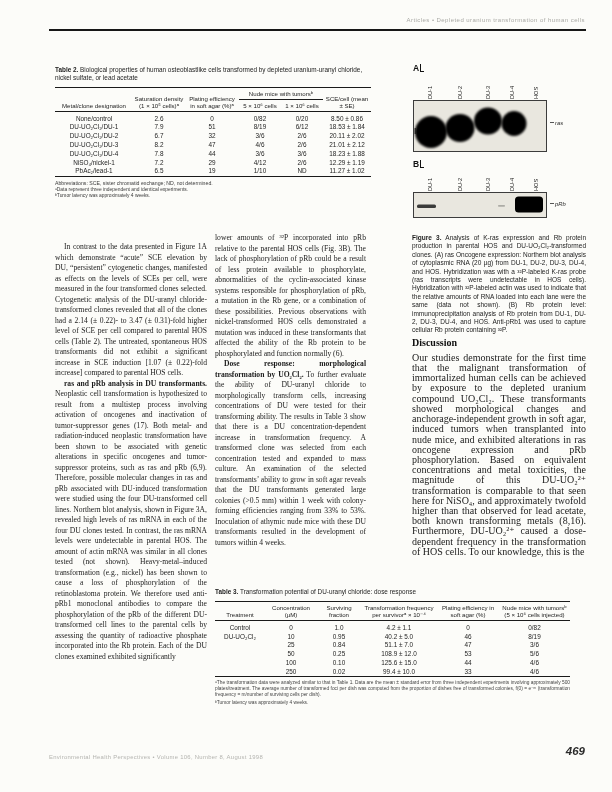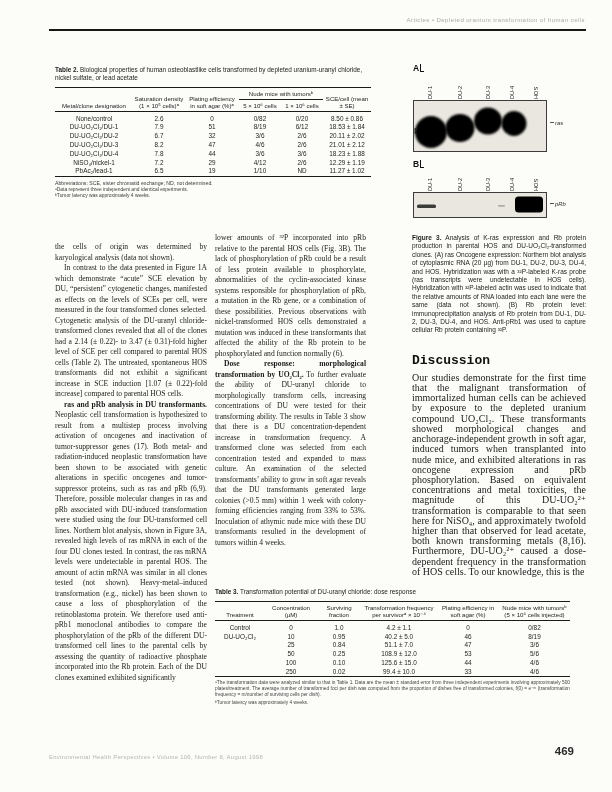--- a/index.html
+++ b/index.html
@@ -2,21 +2,21 @@
 <html><head>
 <meta charset="utf-8">
 <style>
   html,body{margin:0;padding:0;background:#888;}
   .page{position:relative;width:612px;height:792px;background:#fcfcf9;overflow:hidden;
         font-family:"Liberation Sans","DejaVu Sans",sans-serif;color:#1d1d1d;}
   
   .running-head{position:absolute;top:17px;right:27px;font-size:6px;color:#a9a9a5;letter-spacing:.45px;}
   .head-rule{position:absolute;top:29px;left:49px;width:537px;height:2px;background:#171717;}
   .footer-left{position:absolute;left:49px;top:754px;font-size:5.9px;color:#b4b4b0;letter-spacing:.3px;}
-  .page-number{position:absolute;right:38px;top:745px;font-weight:bold;font-size:11.5px;color:#2b2b2b;}
+  .page-number{position:absolute;right:27px;top:745px;font-weight:bold;font-size:11.5px;color:#2b2b2b;font-style:italic;}
   
   .bodycol p{margin:0;font-family:"Liberation Serif","DejaVu Serif",serif;font-size:7.6px;
              line-height:10.5px;text-align:justify;color:#1b1b1b;}
   .bodycol p.ind{text-indent:9px;}
   .runin{font-weight:bold;}
   .col1{position:absolute;left:55px;top:242px;width:152px;}
   .col2{position:absolute;left:215px;top:233px;width:151px;}
   
   .tbl-title{font-size:6.4px;line-height:7.8px;color:#1d1d1d;text-align:left;}
   .b{font-weight:bold;}
@@ -42,22 +42,22 @@
   .panel-label{position:absolute;left:1px;top:1px;font-weight:bold;font-size:8.5px;color:#111;}
   .panel-label .brk{display:inline-block;width:3px;height:7px;border-left:1px solid #111;
                     border-bottom:1px solid #111;margin-left:1px;transform:translateY(1px);}
   .lane{position:absolute;bottom:1px;font-size:5.6px;color:#222;white-space:nowrap;
         transform:rotate(-90deg);transform-origin:0 100%;}
   .blot-wrap{position:relative;width:174px;}
   .blot-box{width:132px;margin-left:1px;border:1px solid #3c3c3c;background:#e9e7df;font-size:0;}
   .band-label{position:absolute;left:138px;font-style:italic;font-size:5.8px;color:#2a2a2a;white-space:nowrap;}
   .tick{display:inline-block;width:4px;height:1px;background:#555;vertical-align:2px;margin-right:1px;}
   .caption{margin-top:16px;font-size:6.5px;line-height:8.4px;text-align:justify;color:#1c1c1c;}
-  .disc-head{margin-top:18px;font-weight:bold;font-size:13px;color:#0f0f0f;
-             font-family:Liberation Mono, monospace;}
+  .disc-head{margin-top:2px;font-weight:bold;font-size:10px;color:#0f0f0f;
+             font-family:Liberation Serif, serif;}
   .disc-text{margin-top:5px;font-family:"Liberation Serif","DejaVu Serif",serif;font-size:10px;
              line-height:10.2px;text-align:justify;color:#1b1b1b;}
 </style>
 </head>
 <body>
 
 <div class="page">
 
   <div class="running-head">Articles • Depleted uranium transformation of human cells</div>
   <div class="head-rule"></div>
@@ -198,21 +198,20 @@
         </svg>
       </div>
       <span class="band-label" style="top:9px"><span class="tick"></span><span>pRb</span></span>
     </div>
     <div class="caption"><span class="b">Figure 3.</span> <span>Analysis of K-ras expression and Rb protein production in parental HOS and DU-UO₂Cl₂-transformed clones. (A) ras Oncogene expression: Northern blot analysis of cytoplasmic RNA (20 µg) from DU-1, DU-2, DU-3, DU-4, and HOS. Hybridization was with a ³²P-labeled K-ras probe (ras transcripts were undetectable in HOS cells). Hybridization with ³²P-labeled actin was used to indicate that the relative amounts of RNA loaded into each lane were the same (data not shown). (B) Rb protein level: immunoprecipitation analysis of Rb protein from DU-1, DU-2, DU-3, DU-4, and HOS. Anti-pRb1 was used to capture cellular Rb protein containing ³²P.</span></div>
     <div class="disc-head">Discussion</div>
     <div class="disc-text">Our studies demonstrate for the first time that the malignant transformation of immortalized human cells can be achieved by exposure to the depleted uranium compound UO₂Cl₂. These transformants showed morphological changes and anchorage-independent growth in soft agar, induced tumors when transplanted into nude mice, and exhibited alterations in ras oncogene expression and pRb phosphorylation. Based on equivalent concentrations and metal toxicities, the magnitude of this DU-UO₂²⁺ transformation is comparable to that seen here for NiSO₄, and approximately twofold higher than that observed for lead acetate, both known transforming metals (8,16). Furthermore, DU-UO₂²⁺ caused a dose-dependent frequency in the transformation of HOS cells. To our knowledge, this is the</div>
   </section>
 
   <section class="col1 bodycol">
-    <p>the cells of origin was determined by karyological analysis (data not shown).</p>
     <p class="ind">In contrast to the data presented in Figure 1A which demonstrate “acute” SCE elevation by DU, “persistent” cytogenetic changes, manifested as effects on the levels of SCEs per cell, were measured in the four transformed clones selected. Cytogenetic analysis of the DU-uranyl chloride-transformed clones revealed that all of the clones had a 2.14 (± 0.22)- to 3.47 (± 0.31)-fold higher level of SCE per cell compared to parental HOS cells (Table 2). The untreated, spontaneous HOS transformants did not exhibit a significant increase in SCE induction [1.07 (± 0.22)-fold increase] compared to parental HOS cells.</p>
     <p class="ind"><span class="runin">ras and pRb analysis in DU transformants.</span> <span>Neoplastic cell transformation is hypothesized to result from a multistep process involving activation of oncogenes and inactivation of tumor-suppressor genes (17). Both metal- and radiation-induced neoplastic transformation have been shown to be associated with genetic alterations in specific oncogenes and tumor-suppressor proteins, such as ras and pRb (6,9). Therefore, possible molecular changes in ras and pRb associated with DU-induced transformation were studied using the four DU-transformed cell lines. Northern blot analysis, shown in Figure 3A, revealed high levels of ras mRNA in each of the four DU clones tested. In contrast, the ras mRNA levels were undetectable in parental HOS. The amount of actin mRNA was similar in all clones tested (not shown). Heavy-metal–induced transformation (e.g., nickel) has been shown to cause a loss of phosphorylation of the retinoblastoma protein. We therefore used anti-pRb1 monoclonal antibodies to compare the phosphorylation of the pRb of the different DU-transformed cell lines to the parental cells by assessing the quantity of radioactive phosphate incorporated into the Rb protein. Each of the DU clones examined exhibited significantly</span></p>
   </section>
 
   <section class="col2 bodycol">
     <p>lower amounts of ³²P incorporated into pRb relative to the parental HOS cells (Fig. 3B). The lack of phosphorylation of pRb could be a result of less protein available to phosphorylate, abnormalities of the cyclin-associated kinase systems responsible for phosphorylation of pRb, a mutation in the Rb gene, or a combination of these possibilities. Previous observations with nickel-transformed HOS cells demonstrated a mutation was induced in these transformants that affected the ability of the Rb protein to be phosphorylated and function normally (6).</p>
     <p class="ind"><span class="runin">Dose response: morphological transformation by UO₂Cl₂.</span> <span>To further evaluate the ability of DU-uranyl chloride to morphologically transform cells, increasing concentrations of DU were tested for their transforming ability. The results in Table 3 show that there is a DU concentration-dependent increase in transformation frequency. A transformed clone was selected from each concentration tested and expanded to mass culture. An examination of the selected transformants’ ability to grow in soft agar reveals that the DU transformants generated large colonies (&gt;0.5 mm) within 1 week with colony-forming efficiencies ranging from 33% to 53%. Inoculation of athymic nude mice with these DU transformants resulted in the development of tumors within 4 weeks.</span></p>
   </section>
 
   <section class="table3">

